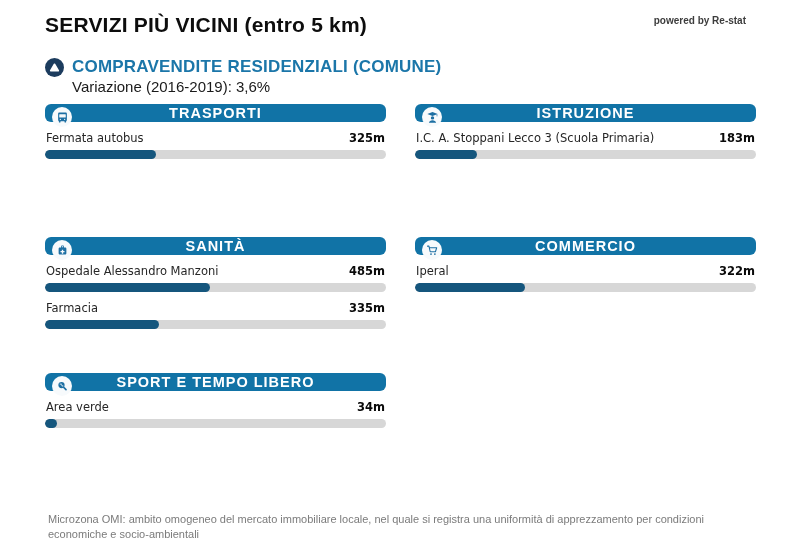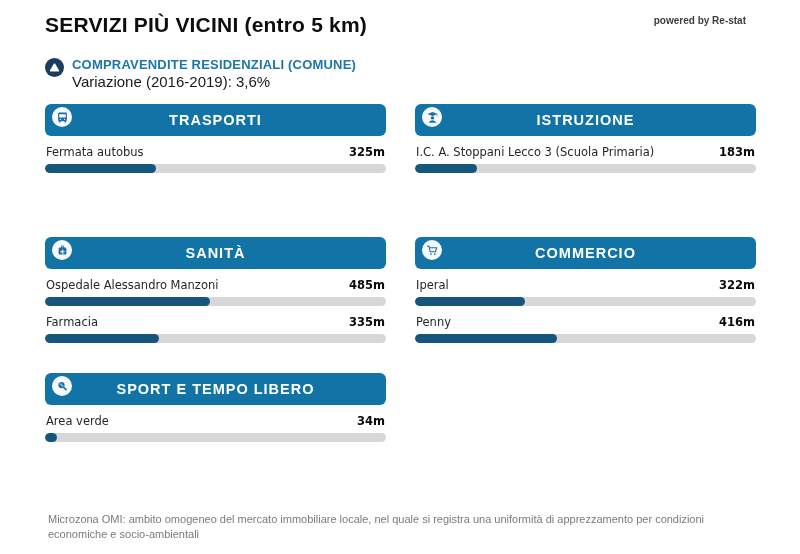--- a/index.html
+++ b/index.html
@@ -32,37 +32,37 @@
   
   .subheader { position: absolute; left: 45px; top: 57px; display: flex; gap: 8px; }
   .navy-circle {
     width: 19px; height: 19px; border-radius: 50%;
     background: var(--navy, #1c3c5e);
     display: flex; align-items: center; justify-content: center;
     flex: 0 0 19px; margin-top: 1px;
   }
   .navy-circle svg { width: 13px; height: 13px; }
   .sub-title {
-    font-size: 13px; font-weight: bold;
+    font-size: 17px; font-weight: bold;
     color: var(--accent-blue, #1b76a9);
     letter-spacing: 0.2px;
   }
   .sub-variation { font-size: 15px; color: #1a1a1a; margin-top: 1px; }
   
   .grid {
     position: absolute; left: 45px; top: 104px; width: 711px;
     display: grid;
     grid-template-columns: 341px 341px;
     grid-template-rows: 133px 136px auto;
     column-gap: 29px;
   }
   .card { align-self: start; }
   .card-header {
     position: relative;
-    height: 32px;
+    height: 18px;
     background: var(--header-bar, #1173a6);
     border-radius: 6px;
     display: flex; align-items: center; justify-content: center;
   }
   .icon-circle {
     position: absolute; left: 7px; top: 3px;
     width: 20px; height: 20px; border-radius: 50%;
     background: #f7fafc;
     display: flex; align-items: center; justify-content: center;
   }
@@ -214,29 +214,20 @@
 
       <div class="item">
           <div class="item-row">
             <span class="item-label">Iperal</span>
             <span class="item-value">322m</span>
           </div>
           <div class="bar-track">
             <div class="bar-fill" style="width: 32.2%;"></div>
           </div>
         </div>
-          <div class="item">
-          <div class="item-row">
-            <span class="item-label">Penny</span>
-            <span class="item-value">416m</span>
-          </div>
-          <div class="bar-track">
-            <div class="bar-fill" style="width: 41.6%;"></div>
-          </div>
-        </div>
         </div>
     </div>
       <div class="card" style="grid-area: 3 / 1;">
       <div class="card-header">
         <span class="icon-circle">
             <svg viewBox="0 0 24 24">
               <circle cx="10.4" cy="9.6" r="5" fill="#1d6fa3"></circle>
               <path d="M14 13.4l3.6 3.6" stroke="#1d6fa3" stroke-width="2.6" stroke-linecap="round"></path>
               <path d="M7.2 8l6.4 3.2M9 6.2l3.2 6.4" stroke="#f7fafc" stroke-width="0.8"></path>
             </svg>

